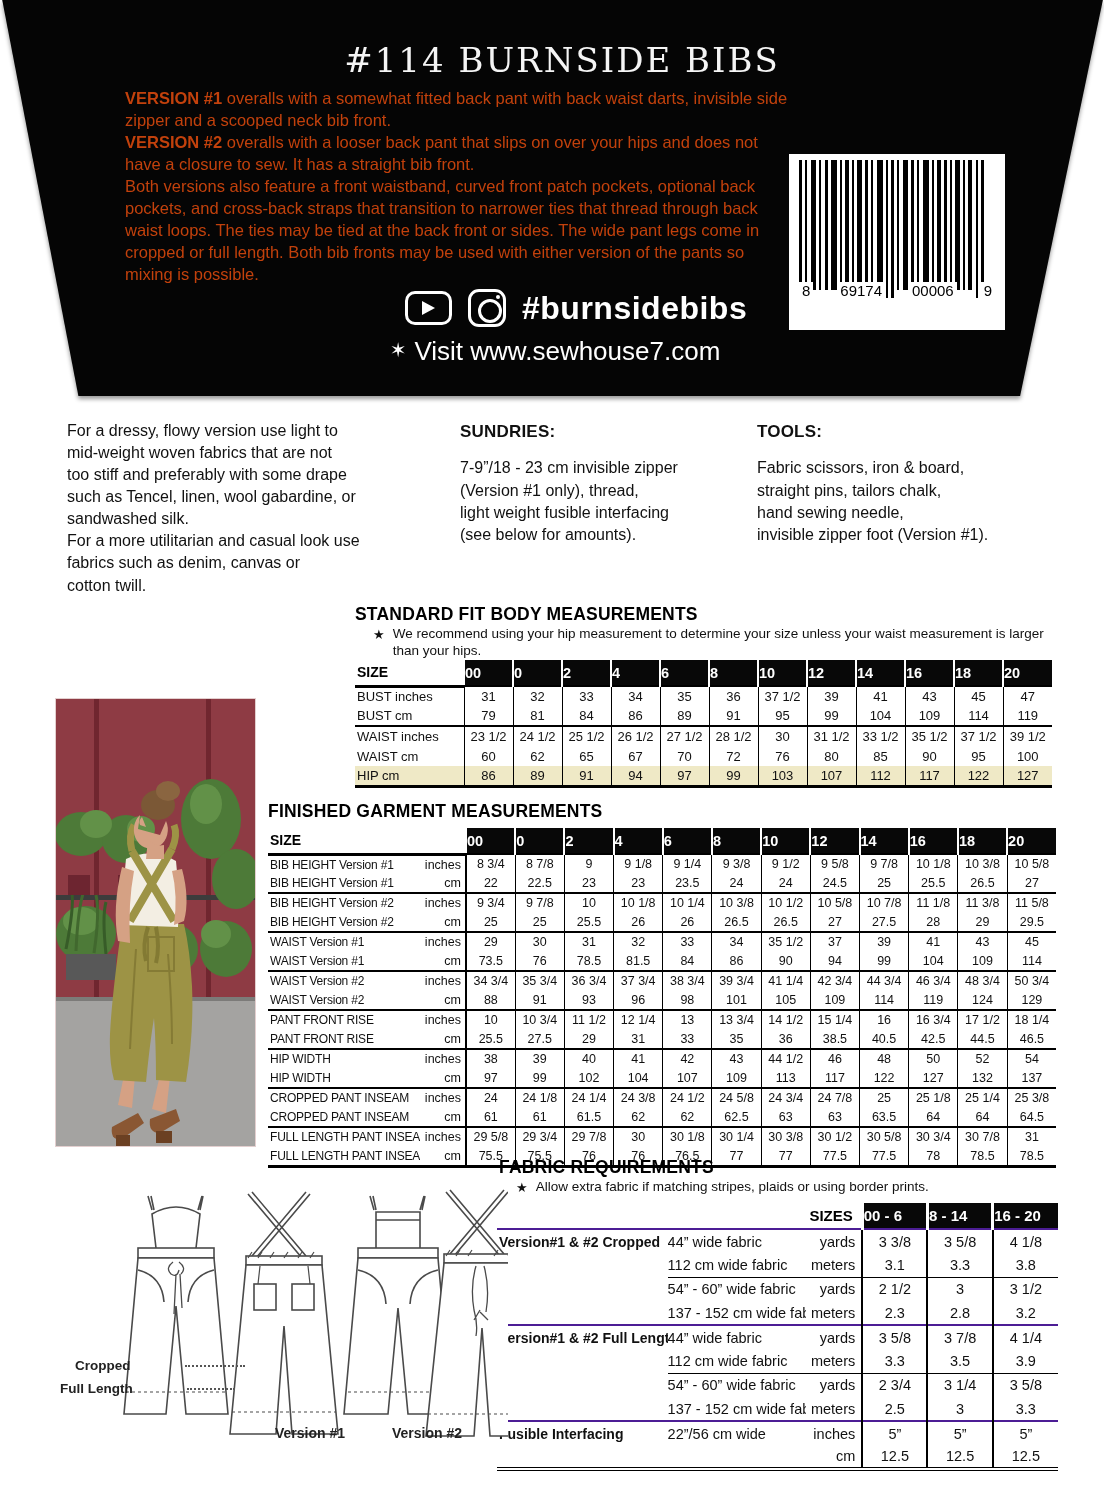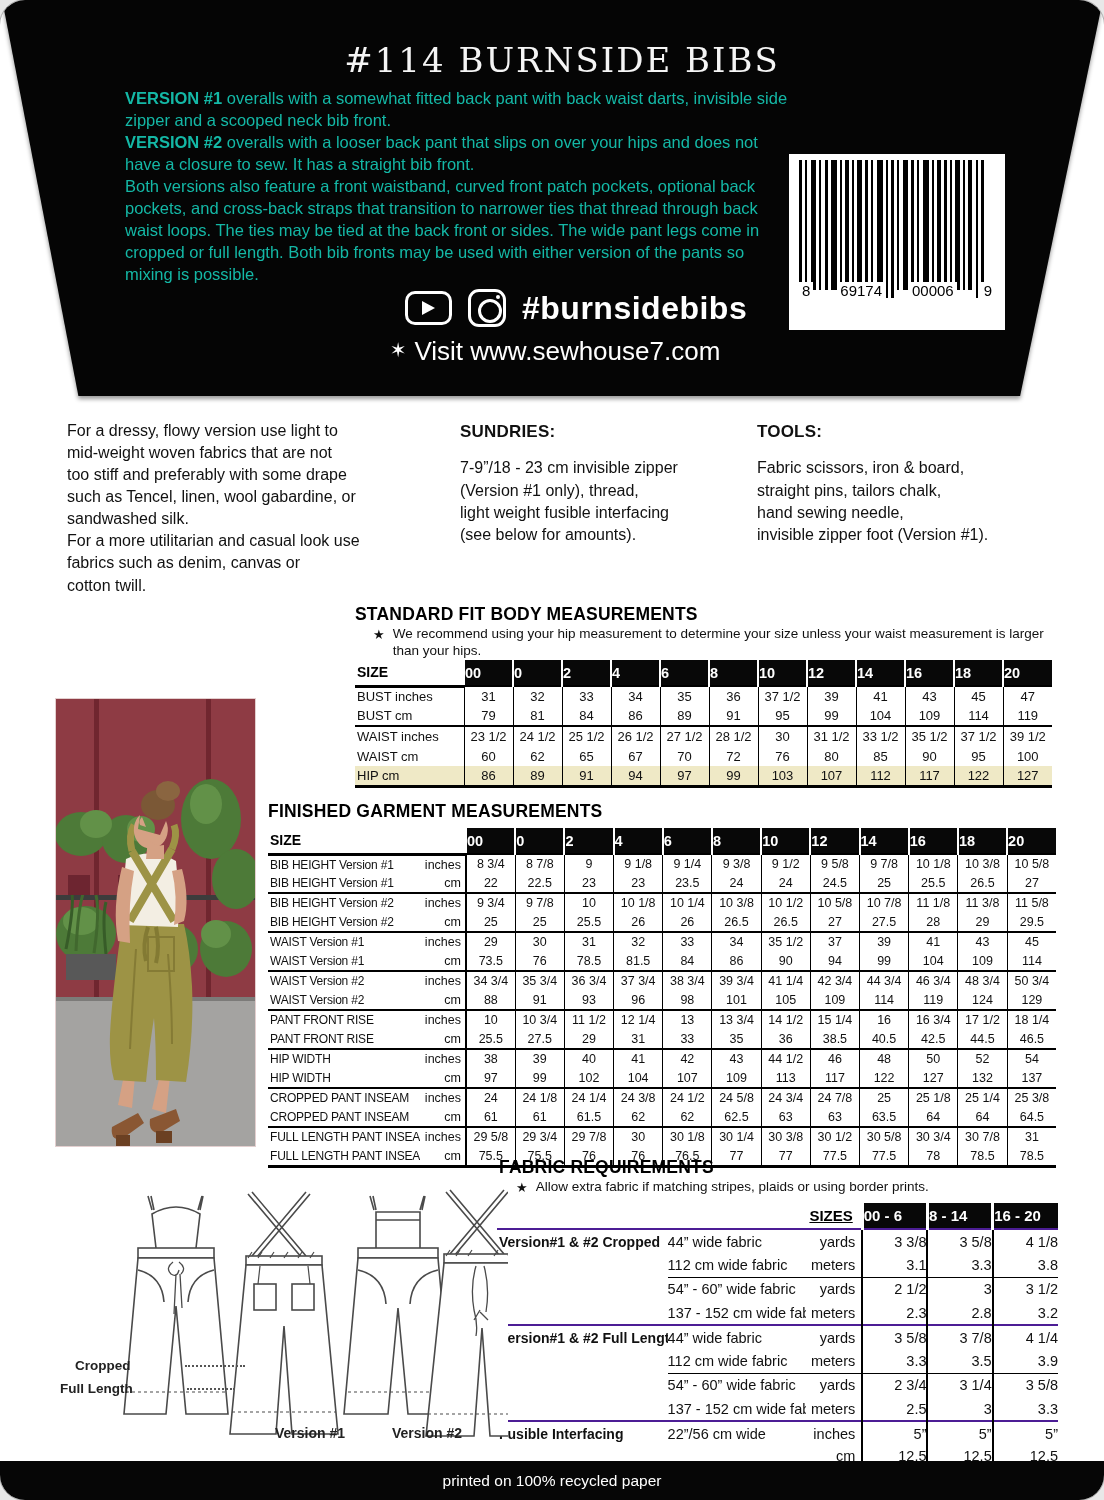--- a/index.html
+++ b/index.html
@@ -1,25 +1,25 @@
 <!DOCTYPE html>
 <html><head>
 <meta charset="utf-8">
 <style>
   * { margin:0; padding:0; box-sizing:border-box; }
   body { background:#e8e8e8; font-family:"Liberation Sans", sans-serif; }
-  .page { position:relative; width:1104px; height:1500px; background:#fff; overflow:hidden; outline:1px solid #b0b0b0;border-radius:25px; }
+  .page { position:relative; width:1104px; height:1500px; background:#fff; overflow:hidden; outline:1px solid #b0b0b0; }
 
   
   .hero-wrap { position:absolute; top:0; left:0; width:1104px; height:400px; filter:drop-shadow(0 3px 2px rgba(0,0,0,.4)); }
   .hero { position:absolute; inset:0; background:#050505; color:#fff;
           clip-path:polygon(0.2% 0, 99.9% 0, 92.4% 99%, 7.1% 99%); }
   .hero-title { position:absolute; top:40px; left:122px; width:880px; text-align:center;
                 font-family:"DejaVu Serif", serif; font-size:34px; font-weight:400; letter-spacing:2px; color:#f5f5f5; }
-  .hero-desc { position:absolute; top:88px; left:125px; width:670px; font-size:16.5px; line-height:1.33; color:#14b8a6; }
+  .hero-desc { position:absolute; top:88px; left:125px; width:670px; font-size:16.5px; line-height:1.33; color:#c2410c; }
   .hero-desc b { font-weight:700; }
   .social-row { position:absolute; top:289px; left:405px; display:flex; align-items:center; gap:16px; }
   .yt-icon { width:47px; height:34px; border:3px solid #fff; border-radius:10px; position:relative; }
   .yt-icon:after { content:""; position:absolute; left:14px; top:7px; border-left:13px solid #fff; border-top:7px solid transparent; border-bottom:7px solid transparent; }
   .ig-icon { width:38px; height:38px; border:3px solid #fff; border-radius:11px; position:relative; }
   .ig-icon:before { content:""; position:absolute; left:7px; top:7px; width:18px; height:18px; border:3px solid #fff; border-radius:50%; }
   .ig-icon:after { content:""; position:absolute; right:3px; top:3px; width:4px; height:4px; background:#fff; border-radius:50%; }
   .hashtag { font-size:32px; font-weight:600; letter-spacing:.5px; }
   .visit-line { position:absolute; top:336px; left:125px; width:860px; text-align:center; font-size:26px; }
   .visit-star { font-size:20px; vertical-align:3px; margin-right:8px; }
@@ -57,27 +57,27 @@
 
   
   .btable thead th:first-child { background:#fff; color:#000; text-align:left; border-left:none; border-bottom:3px solid #000; font-size:14px; padding-left:2px; }
   
   .gtable thead th:nth-child(-n+2) { background:#fff; color:#000; text-align:left; border-left:none; border-bottom:3px solid #000; font-size:14px; padding-left:2px; }
   .gtable tbody td { font-size:12.5px; height:19.5px; }
   .gtable tbody td:first-child { font-size:12px; letter-spacing:-.2px; }
   .gtable tbody td:nth-child(2) { text-align:right; border-left:none; padding-right:4px; border-right:2px solid #000; font-size:12.5px; }
   
   .ftable thead th:nth-child(-n+2) { background:#fff; border:none; }
-  .ftable thead th:nth-child(3) { background:#fff; color:#000; text-align:right; border-left:none; padding-right:8px; font-size:15px;text-decoration:underline; }
+  .ftable thead th:nth-child(3) { background:#fff; color:#000; text-align:right; border-left:none; padding-right:8px; font-size:15px; }
   .ftable thead th:nth-child(n+4) { border-left:3px solid #fff; font-size:15px; }
   .ftable tbody td { font-size:14.5px; height:24px; }
   .ftable tbody td:nth-child(1) { font-weight:700; font-size:14px; }
   .ftable tbody td:nth-child(2) { text-align:left; border-left:none; }
   .ftable tbody td:nth-child(3) { text-align:right; border-left:none; padding-right:6px; }
-  .ftable tbody td:nth-child(n+4) { border-left:2px solid #000;text-align:right; }
+  .ftable tbody td:nth-child(n+4) { border-left:2px solid #000; }
   .ftable tr.grp td { border-top:2px solid #4c1d95; }
   .ftable tr.sub td { border-top:none; }
   .ftable tr.sub td:nth-child(n+2) { border-top:1.5px solid #000; }
   .ftable { border-bottom:4px double #000; }
 
   
   .photo { position:absolute; top:698px; left:55px; width:201px; height:449px; border:1px solid #e3cfcf; }
 
   
   .drawings { position:absolute; top:1188px; left:38px; width:470px; height:270px; }
@@ -793,17 +793,14 @@
     <span>Cropped</span>
       <span class="leader" style="max-width:60px"></span>
   </div>
   <div class="len-label lbl-full">
     <span>Full Length</span>
       <span class="leader" style="max-width:48px"></span>
   </div>
   <div class="ver-caption cap-v1">Version #1</div>
   <div class="ver-caption cap-v2">Version #2</div>
 
-  <div class="footer">
-    <span>printed on 100% recycled paper</span>
-  </div>
 
 </div>
 
 </body></html>

